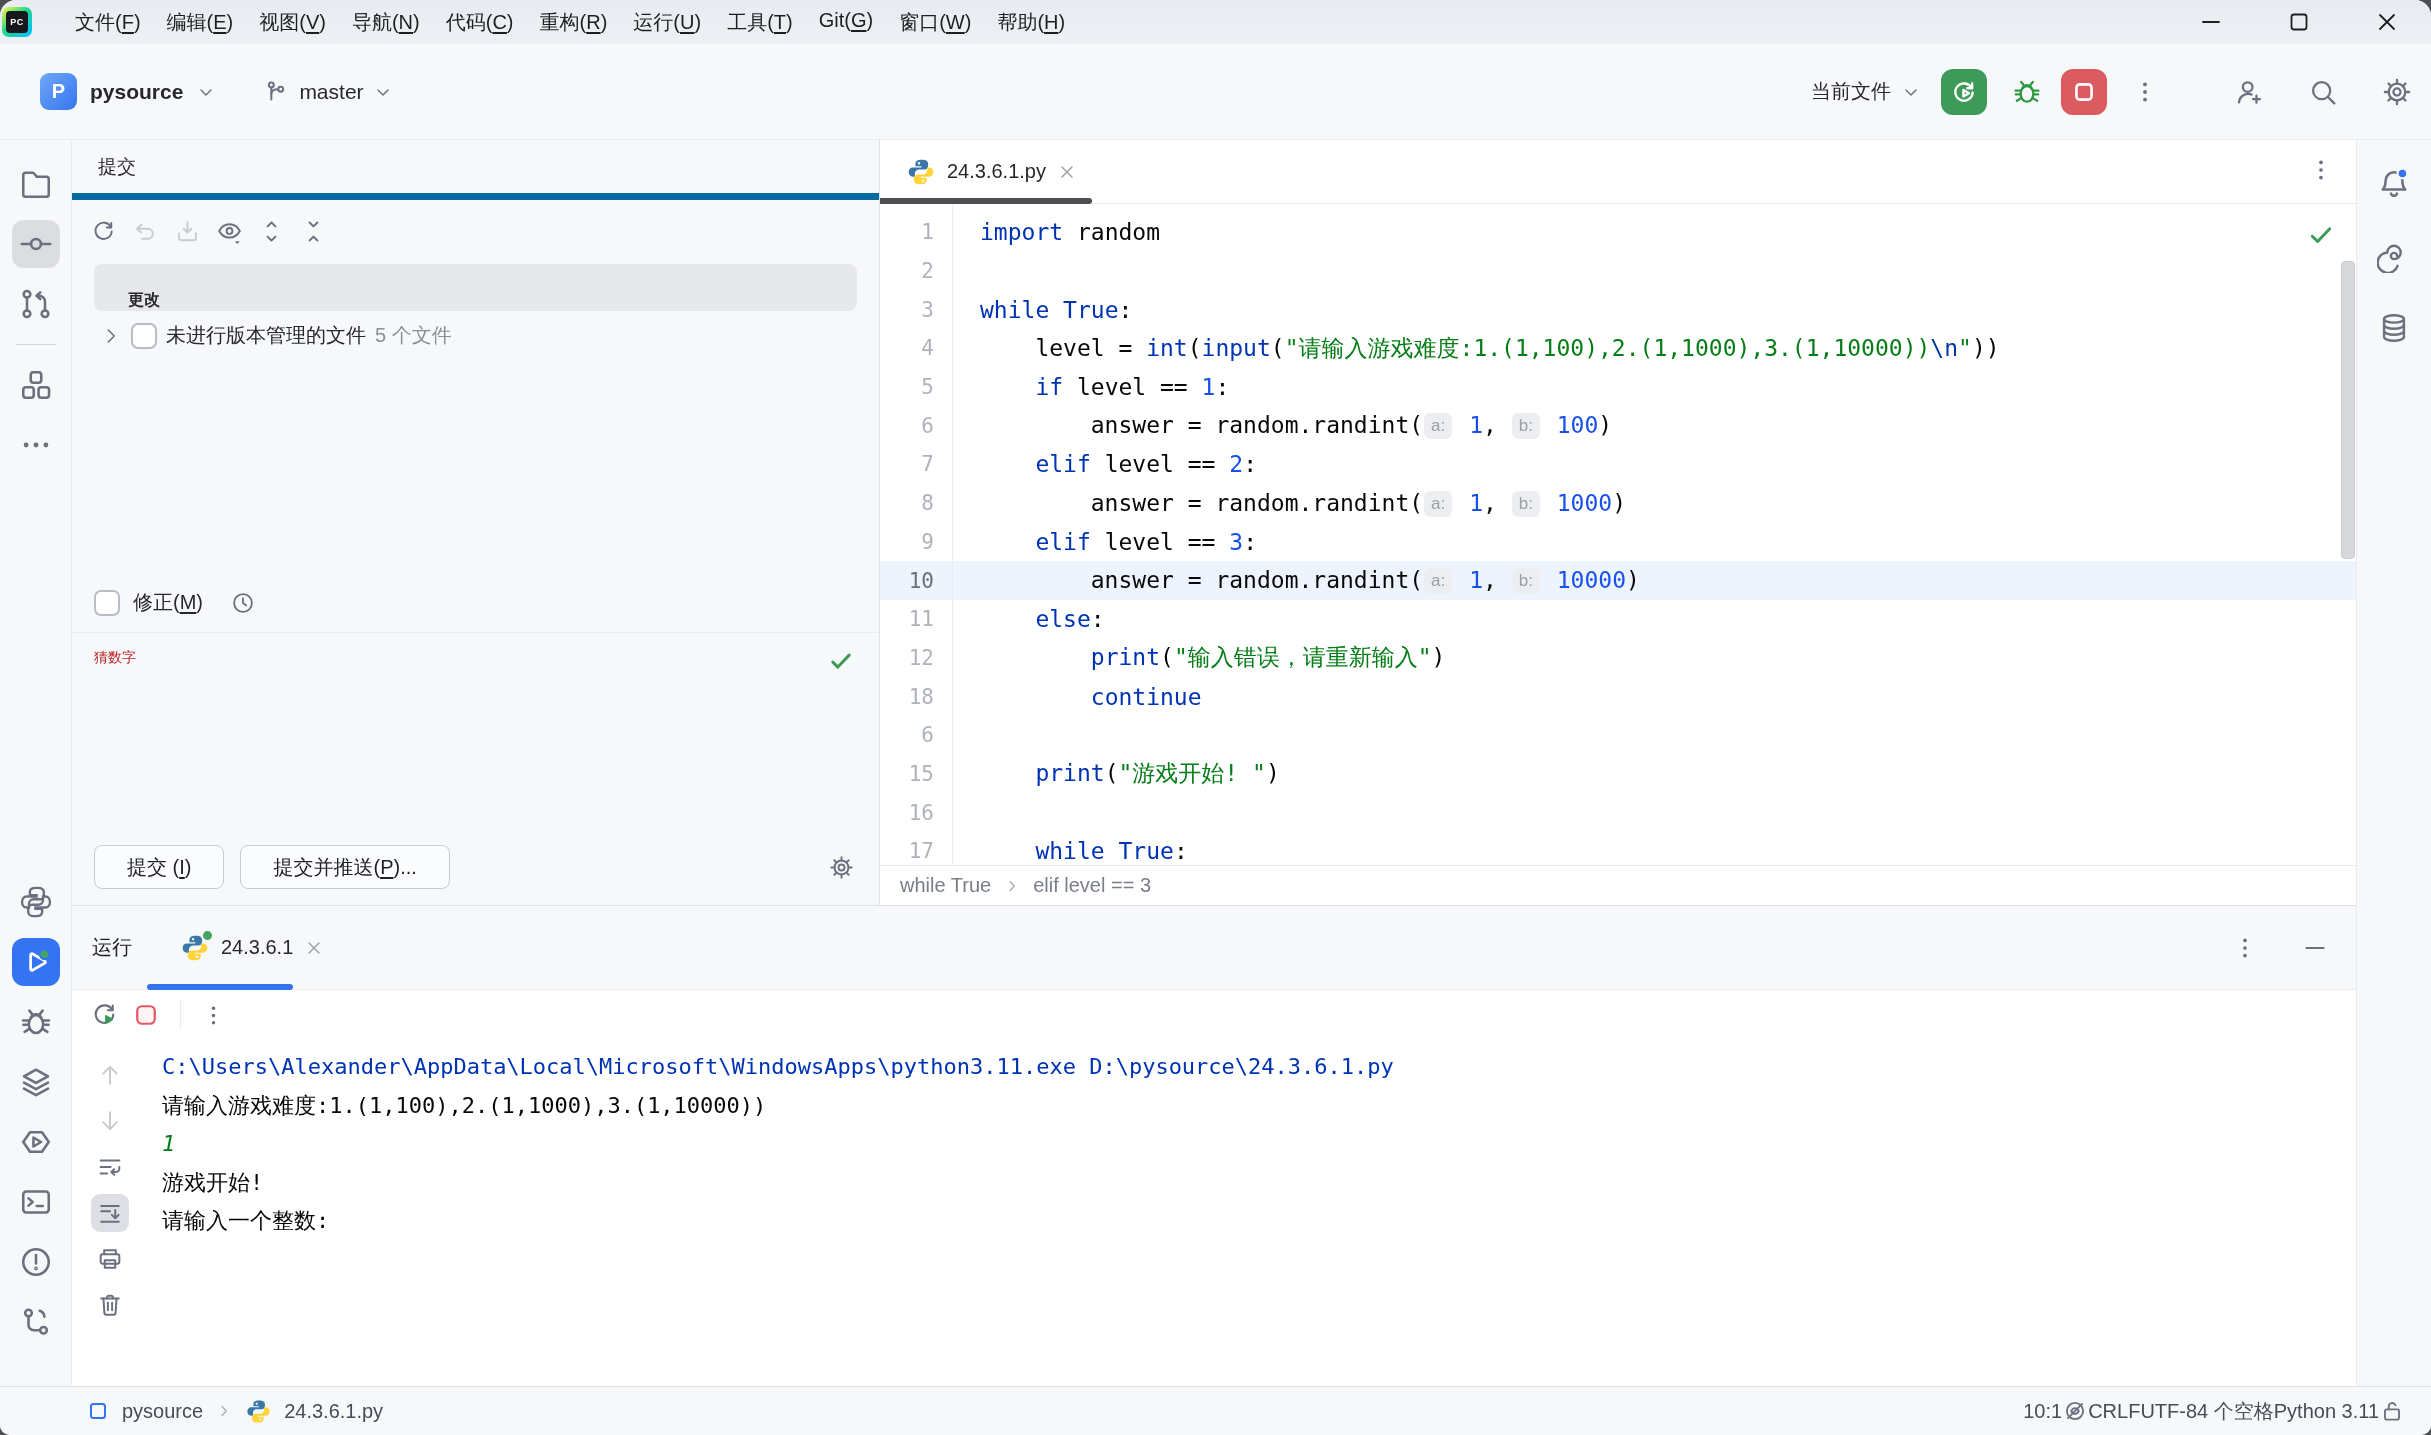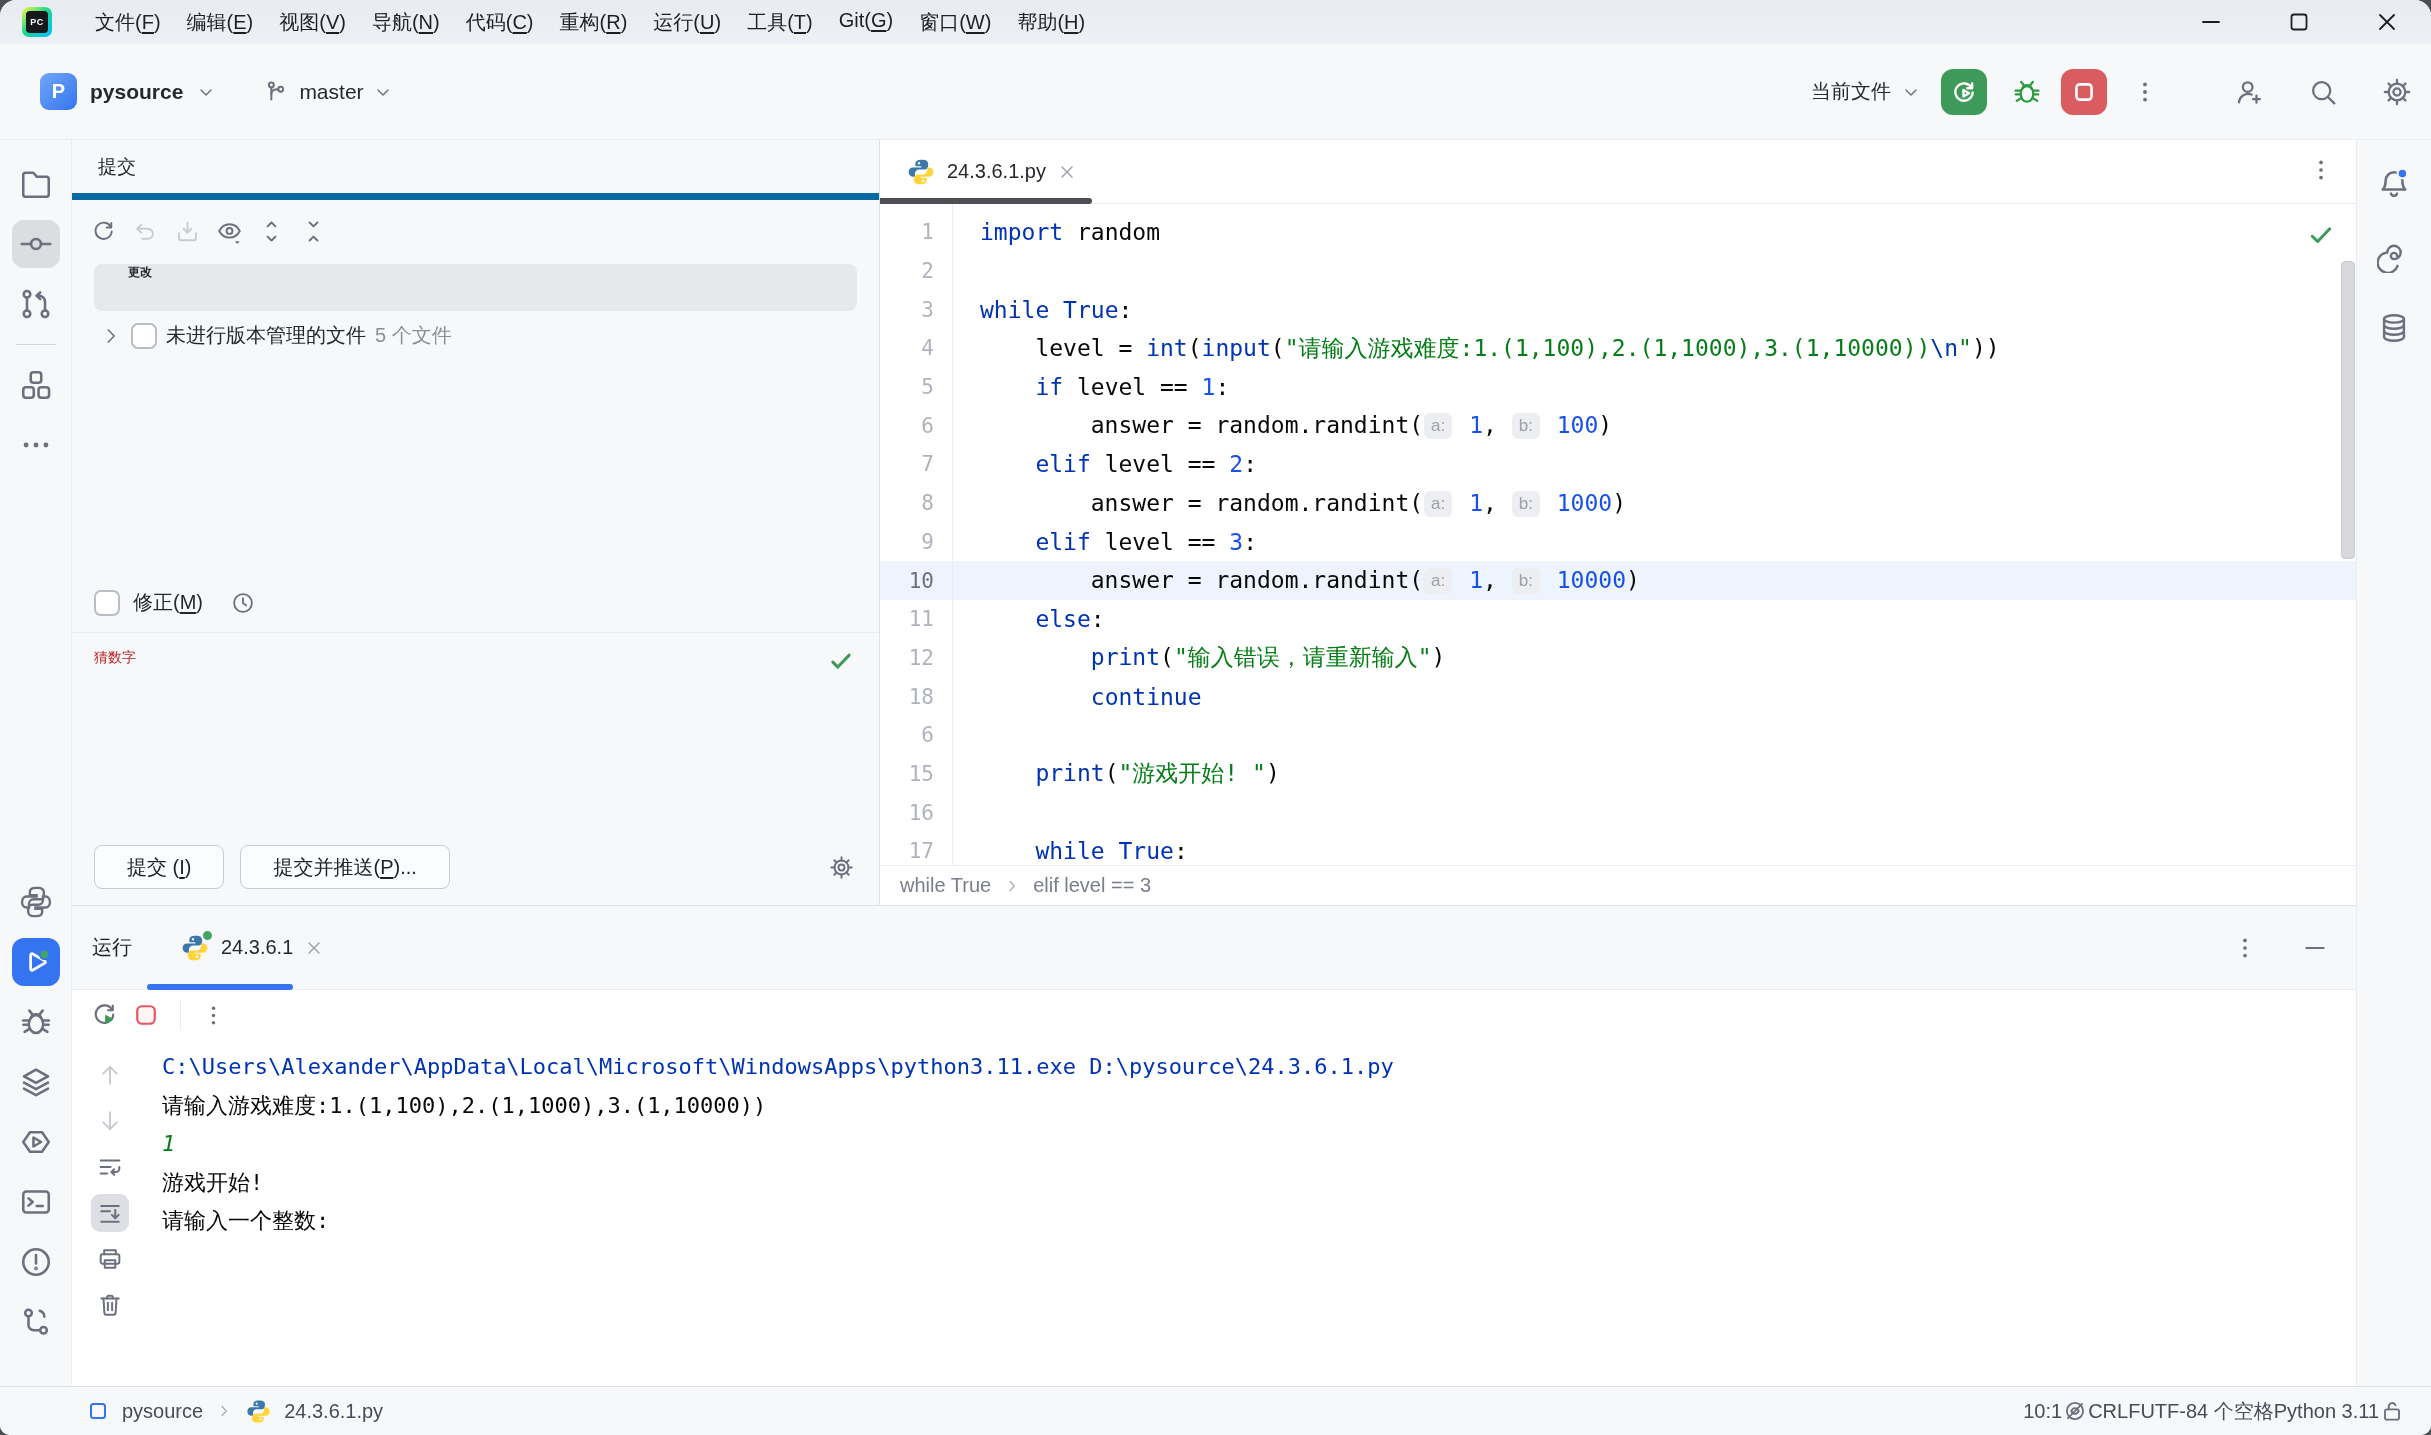--- a/index.html
+++ b/index.html
@@ -5,21 +5,21 @@
   *{box-sizing:border-box;margin:0;padding:0}
   html,body{background:#4D4F52;font-family:"Liberation Sans","DejaVu Sans",sans-serif;}
   .window{position:relative;width:2431px;height:1435px;border-radius:16px 16px 10px 10px;overflow:hidden;background:#F7F8FA;color:#27282E}
   
   svg.ic{stroke:#6C707E;fill:none;stroke-width:1.7;stroke-linecap:round;stroke-linejoin:round}
   svg.ic.dis{stroke:#C9CBD1}
   svg.ic.white{stroke:#FFFFFF;stroke-width:2}
   svg.ic.green{stroke:#2E9941}
   svg.fc{fill:#6C707E;stroke:none}
   
-  .titlebar{height:44px;display:flex;align-items:center;background:linear-gradient(180deg,#E8ECF2,#EDF0F4);padding-left:22px}
+  .titlebar{height:44px;display:flex;align-items:center;background:linear-gradient(180deg,#E8ECF2,#EDF0F4);padding-left:2px}
   .pclogo{width:30px;height:30px;border-radius:7px;background:linear-gradient(135deg,#FCF84A,#21D789 45%,#07C3F2 90%);display:flex;align-items:center;justify-content:center;flex:0 0 auto}
   .pclogo .inner{width:22px;height:22px;border-radius:4px;background:#17181B;color:#fff;font-size:9px;font-weight:bold;display:flex;align-items:center;justify-content:center;letter-spacing:.5px}
   .menu{display:flex;margin-left:30px;font-size:20px;color:#1E1F22}
   .menu-item{padding:4px 13px;border-radius:6px;cursor:default}
   .win-controls{margin-left:auto;display:flex;height:44px}
   .win-btn{width:88px;height:44px;display:flex;align-items:center;justify-content:center}
   
   .toolbar{height:96px;display:flex;align-items:center;background:#F7F8FA;border-bottom:1px solid #EBECF0;padding:0 14px 0 40px}
   .proj{display:flex;align-items:center;gap:13px;font-size:21px;font-weight:600}
   .pbadge{width:37px;height:37px;border-radius:9px;background:linear-gradient(135deg,#6FA8F8,#3574F0);color:#fff;font-size:20px;font-weight:bold;display:flex;align-items:center;justify-content:center}
@@ -40,21 +40,21 @@
   .stripe-btn.runsel{background:#3574F0}
   .stripe-div{width:40px;height:1px;background:#D3D5DB;margin:10px 0}
   .stripe-spacer{flex:1}
   .center{flex:1;display:flex;flex-direction:column;min-width:0}
   .upper{flex:0 0 765px;display:flex;min-height:0}
   
   .cpanel{width:808px;flex:0 0 808px;border-right:1px solid #DFE1E5;display:flex;flex-direction:column;background:#F7F8FA}
   .cp-head{height:60px;display:flex;align-items:center;padding:0 26px;font-size:19px;font-weight:400;border-bottom:7px solid #0369a1}
   .cp-tools{height:62px;display:flex;align-items:center;gap:4px;padding:0 12px}
   .cp-toolbtn{width:38px;height:38px;display:flex;align-items:center;justify-content:center;border-radius:8px;position:relative}
-  .changes-bar{margin:2px 22px 0;height:47px;background:#E7E8EC;border-radius:8px;display:flex;align-items:flex-start;padding-left:34px;font-size:12px;font-weight:600}
+  .changes-bar{margin:2px 22px 0;height:47px;background:#E7E8EC;border-radius:8px;display:flex;align-items:flex-end;padding-left:34px;font-size:16px;font-weight:600}
   .unv-row{display:flex;align-items:center;gap:9px;padding:11px 0 0 28px;font-size:20px}
   .chk{width:26px;height:26px;border:2px solid #B9BCC4;border-radius:7px;background:#fff;flex:0 0 auto}
   .muted{color:#8C8E96}
   .cp-spacer{flex:1}
   .amend-row{display:flex;align-items:center;gap:13px;padding:0 0 16px 22px;font-size:20px}
   .cp-div{height:1px;background:#EBECF0}
   .cp-msg{position:relative;height:212px;padding:16px 22px;font-size:14px;color:#b91c1c}
   .cp-msg .okmark{position:absolute;top:14px;right:24px}
   .cp-actions{display:flex;align-items:center;gap:16px;padding:0 24px 16px 22px}
   .btn{height:44px;padding:0 32px;border:1.5px solid #C8CBD4;border-radius:8px;background:#FBFCFD;font-size:20px;display:flex;align-items:center;color:#1E1F22}

